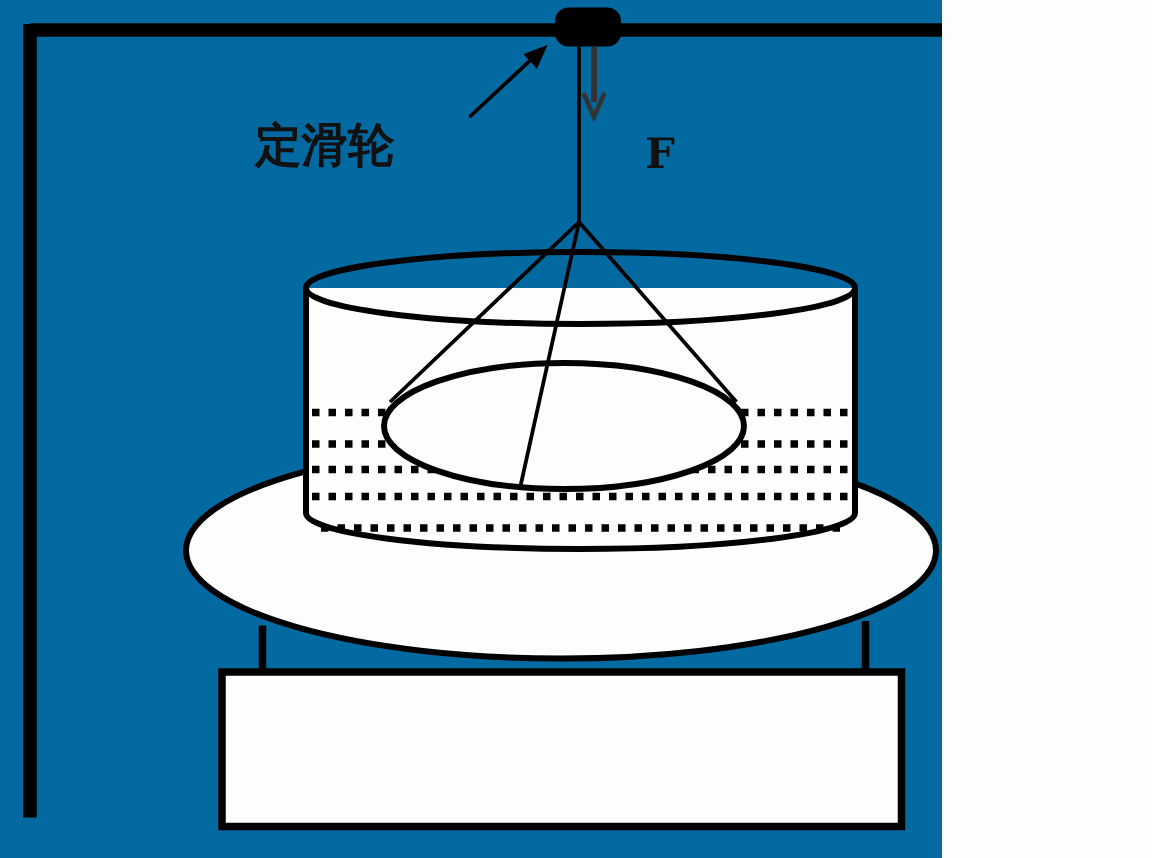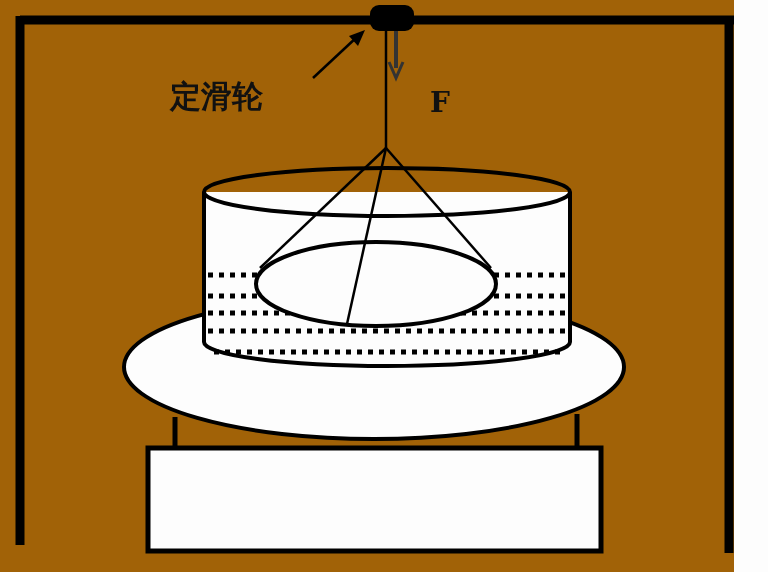--- a/index.html
+++ b/index.html
@@ -1,16 +1,16 @@
 <!DOCTYPE html>
 <html><head>
 <meta charset="utf-8">
 <style>
   html, body { margin:0; padding:0; background:#fdfdfd; }
-  #wrap { position:relative; width:734px; height:572px; overflow:hidden; background:#a16207; }
+  #wrap { position:relative; width:628px; height:572px; overflow:hidden; background:#0369a1; }
   svg { position:absolute; left:0; top:0; }
   .lbl { position:absolute; color:#111; font-family:"DejaVu Sans", sans-serif; }
   .lbl-pulley { left:170px; top:76px; font-size:31px; font-weight:bold; }
   .lbl-force { left:430px; top:86px; font-size:28px; font-weight:bold; font-family:"DejaVu Serif", serif; }
   .lbl-stand { left:684px; top:494px; font-size:30px; }
 </style>
 </head>
 <body>
 
 <div id="wrap">

